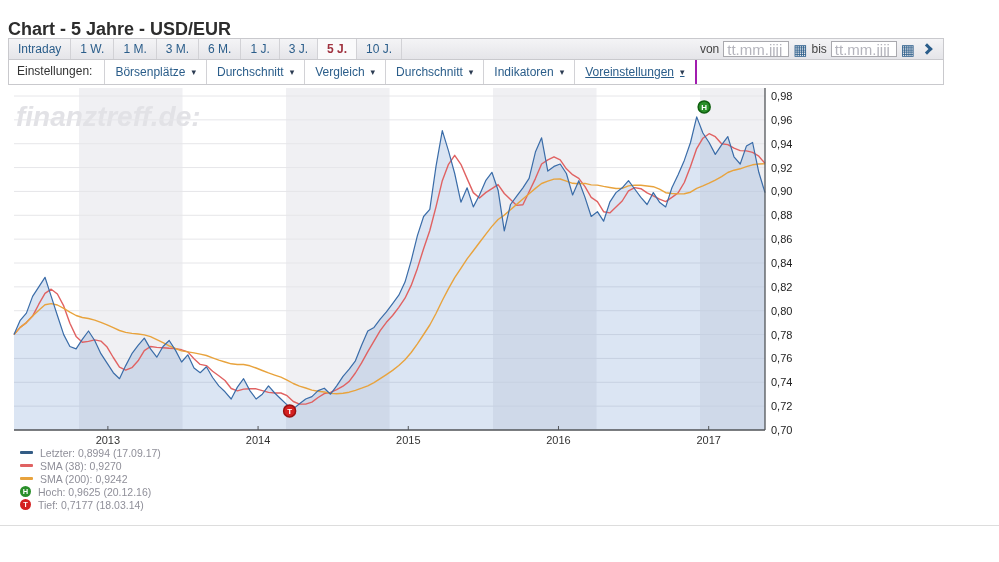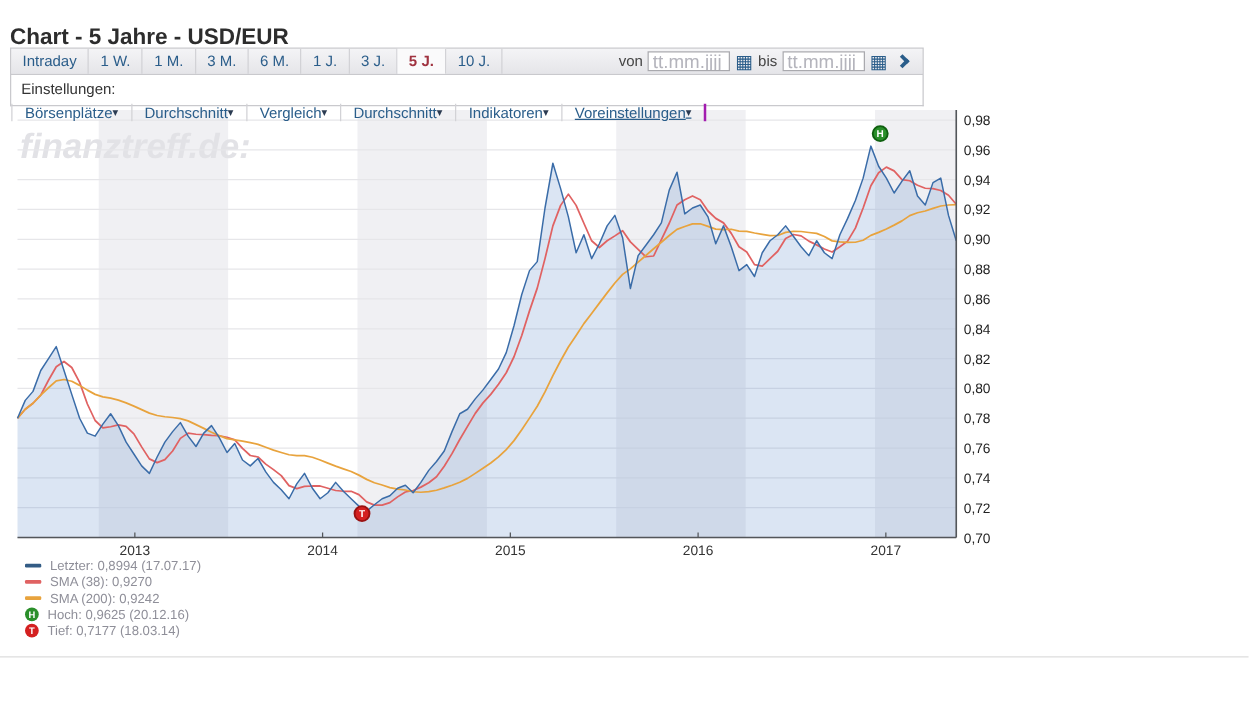--- a/index.html
+++ b/index.html
@@ -4,40 +4,40 @@
 <style>
   * { margin:0; padding:0; box-sizing:border-box; }
   html,body { background:#fff; }
   body { font-family:"Liberation Sans", sans-serif; width:999px; height:562px; position:relative; overflow:hidden; }
 
   #chart-svg { position:absolute; left:0; top:0; z-index:0; }
   #chart-svg text { font-family:"Liberation Sans", sans-serif; }
 
   .page-title { position:absolute; left:8px; top:19px; font-size:18px; font-weight:bold; color:#2d2d2d; z-index:2; }
 
-  .toolbar { position:absolute; left:8px; top:38px; width:731px; z-index:2; }
+  .toolbar { position:absolute; left:8px; top:38px; width:936px; z-index:2; }
 
   .tab-row { display:flex; align-items:stretch; height:22px; background:linear-gradient(#f4f4f6,#e5e5e9);
              border:1px solid #c9c9cd; }
   .tab { font-size:12px; color:#2a5d8a; padding:0 9px; line-height:20px; border-right:1px solid #d2d2d6;
          cursor:pointer; white-space:nowrap; }
   .tab.active { color:#a03340; font-weight:bold; background:#fafafb; }
   .date-range { margin-left:auto; display:flex; align-items:center; gap:4px; padding-right:12px; }
   .date-label { font-size:12px; color:#444; }
   .date-input { width:66px; height:16px; font-size:15px; border:1px solid #a9a9ae; background:#fff;
                 padding:0 3px; color:#333; font-family:"Liberation Sans", sans-serif; }
   .date-input::placeholder { color:#b4b4bc; }
   .cal-icon { color:#2a5d8a; font-size:15px; line-height:15px; cursor:pointer; }
   .go-arrow { width:8px; height:8px; border-top:3px solid #2a5d8a; border-right:3px solid #2a5d8a;
               transform:rotate(45deg); margin-left:4px; cursor:pointer; }
 
   .settings-row { display:flex; align-items:stretch; height:25px; background:#fff;
-                  border:1px solid #c9c9cd; border-top:none;flex-direction:column; }
+                  border:1px solid #c9c9cd; border-top:none; }
   .settings-label { font-size:12px; color:#333; line-height:23px; padding:0 12px 0 8px; }
-  .dropdown { display:flex; align-items:center; gap:0; font-size:12px; color:#2a5d8a;
+  .dropdown { display:flex; align-items:center; gap:6px; font-size:12px; color:#2a5d8a;
               padding:0 10px; border-left:1px solid #d2d2d6; cursor:pointer; white-space:nowrap; }
   .dropdown:last-child { border-right:2px solid #a21caf;text-decoration:underline; }
   .caret { font-size:9px; color:#2b3b52; }
 
   #legend { position:absolute; left:20px; top:446px; z-index:2; }
   .legend-item { display:flex; align-items:center; gap:7px; height:13px; font-size:10.5px; color:#8f8f99; }
   .sw-line { width:13px; height:3px; border-radius:1px; flex:0 0 auto; }
   .sw-badge { width:11px; height:11px; border-radius:50%; color:#fff; font-size:7.5px; font-weight:bold;
               text-align:center; line-height:11px; flex:0 0 auto; }
 
@@ -156,21 +156,21 @@
           <span>Voreinstellungen</span>
           <span class="caret">▾</span>
         </div>
       </div>
   </div>
 </div>
 
 <div id="legend">
     <div class="legend-item">
       <span class="sw-line" style="background: rgb(51, 92, 133);"></span>
-      <span>Letzter: 0,8994 (17.07.17)</span>
+      <span>Letzter: 0,8994 (17.09.17)</span>
     </div>
     <div class="legend-item">
       <span class="sw-line" style="background: rgb(224, 98, 98);"></span>
       <span>SMA (38): 0,9270</span>
     </div>
     <div class="legend-item">
       <span class="sw-line" style="background: rgb(232, 163, 61);"></span>
       <span>SMA (200): 0,9242</span>
     </div>
     <div class="legend-item">

